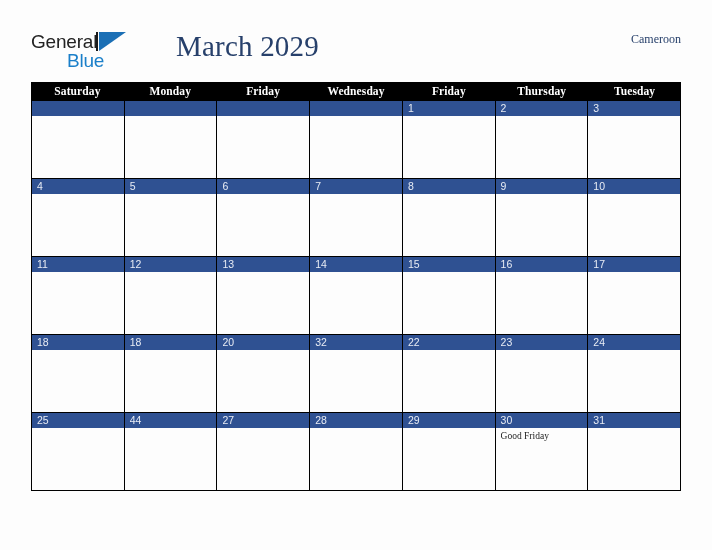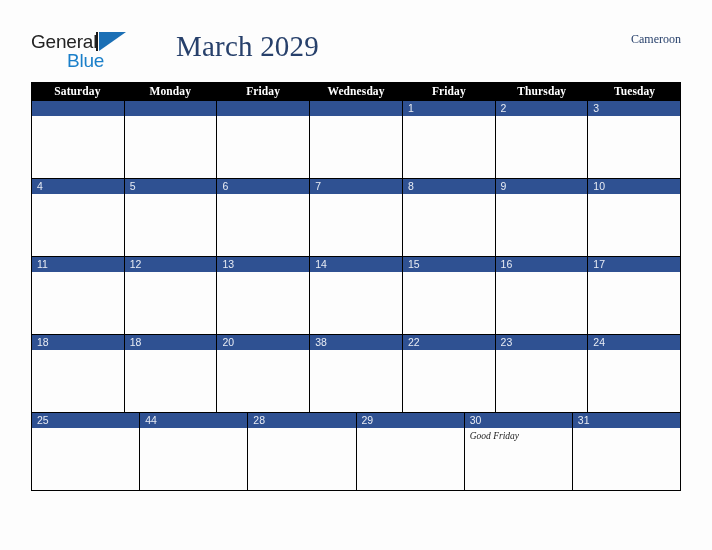--- a/index.html
+++ b/index.html
@@ -146,21 +146,20 @@
     padding-left: 5px;
     box-sizing: border-box;
     overflow: hidden;
     white-space: nowrap;
   }
   .day-body {
     height: 62px;
     padding: 3px 4px 0 5px;
     box-sizing: border-box;
     overflow: hidden;
-    font-style: italic;
   }
   .event-text {
     font-family: "Liberation Serif", serif;
     font-size: 9.5px;
     color: #1c1c1c;
     line-height: 11px;
     white-space: nowrap;
     overflow: hidden;
   }
 </style>
@@ -290,21 +289,21 @@
         </div>
         <div class="day-cell">
           <div class="day-number-bar">18</div>
           <div class="day-body"></div>
         </div>
         <div class="day-cell">
           <div class="day-number-bar">20</div>
           <div class="day-body"></div>
         </div>
         <div class="day-cell">
-          <div class="day-number-bar">38</div>
+          <div class="day-number-bar">32</div>
           <div class="day-body"></div>
         </div>
         <div class="day-cell">
           <div class="day-number-bar">22</div>
           <div class="day-body"></div>
         </div>
         <div class="day-cell">
           <div class="day-number-bar">23</div>
           <div class="day-body"></div>
         </div>
@@ -313,20 +312,24 @@
           <div class="day-body"></div>
         </div>
       </div>
       <div class="week-row">
         <div class="day-cell">
           <div class="day-number-bar">25</div>
           <div class="day-body"></div>
         </div>
         <div class="day-cell">
           <div class="day-number-bar">44</div>
+          <div class="day-body"></div>
+        </div>
+        <div class="day-cell">
+          <div class="day-number-bar">27</div>
           <div class="day-body"></div>
         </div>
         <div class="day-cell">
           <div class="day-number-bar">28</div>
           <div class="day-body"></div>
         </div>
         <div class="day-cell">
           <div class="day-number-bar">29</div>
           <div class="day-body"></div>
         </div>

